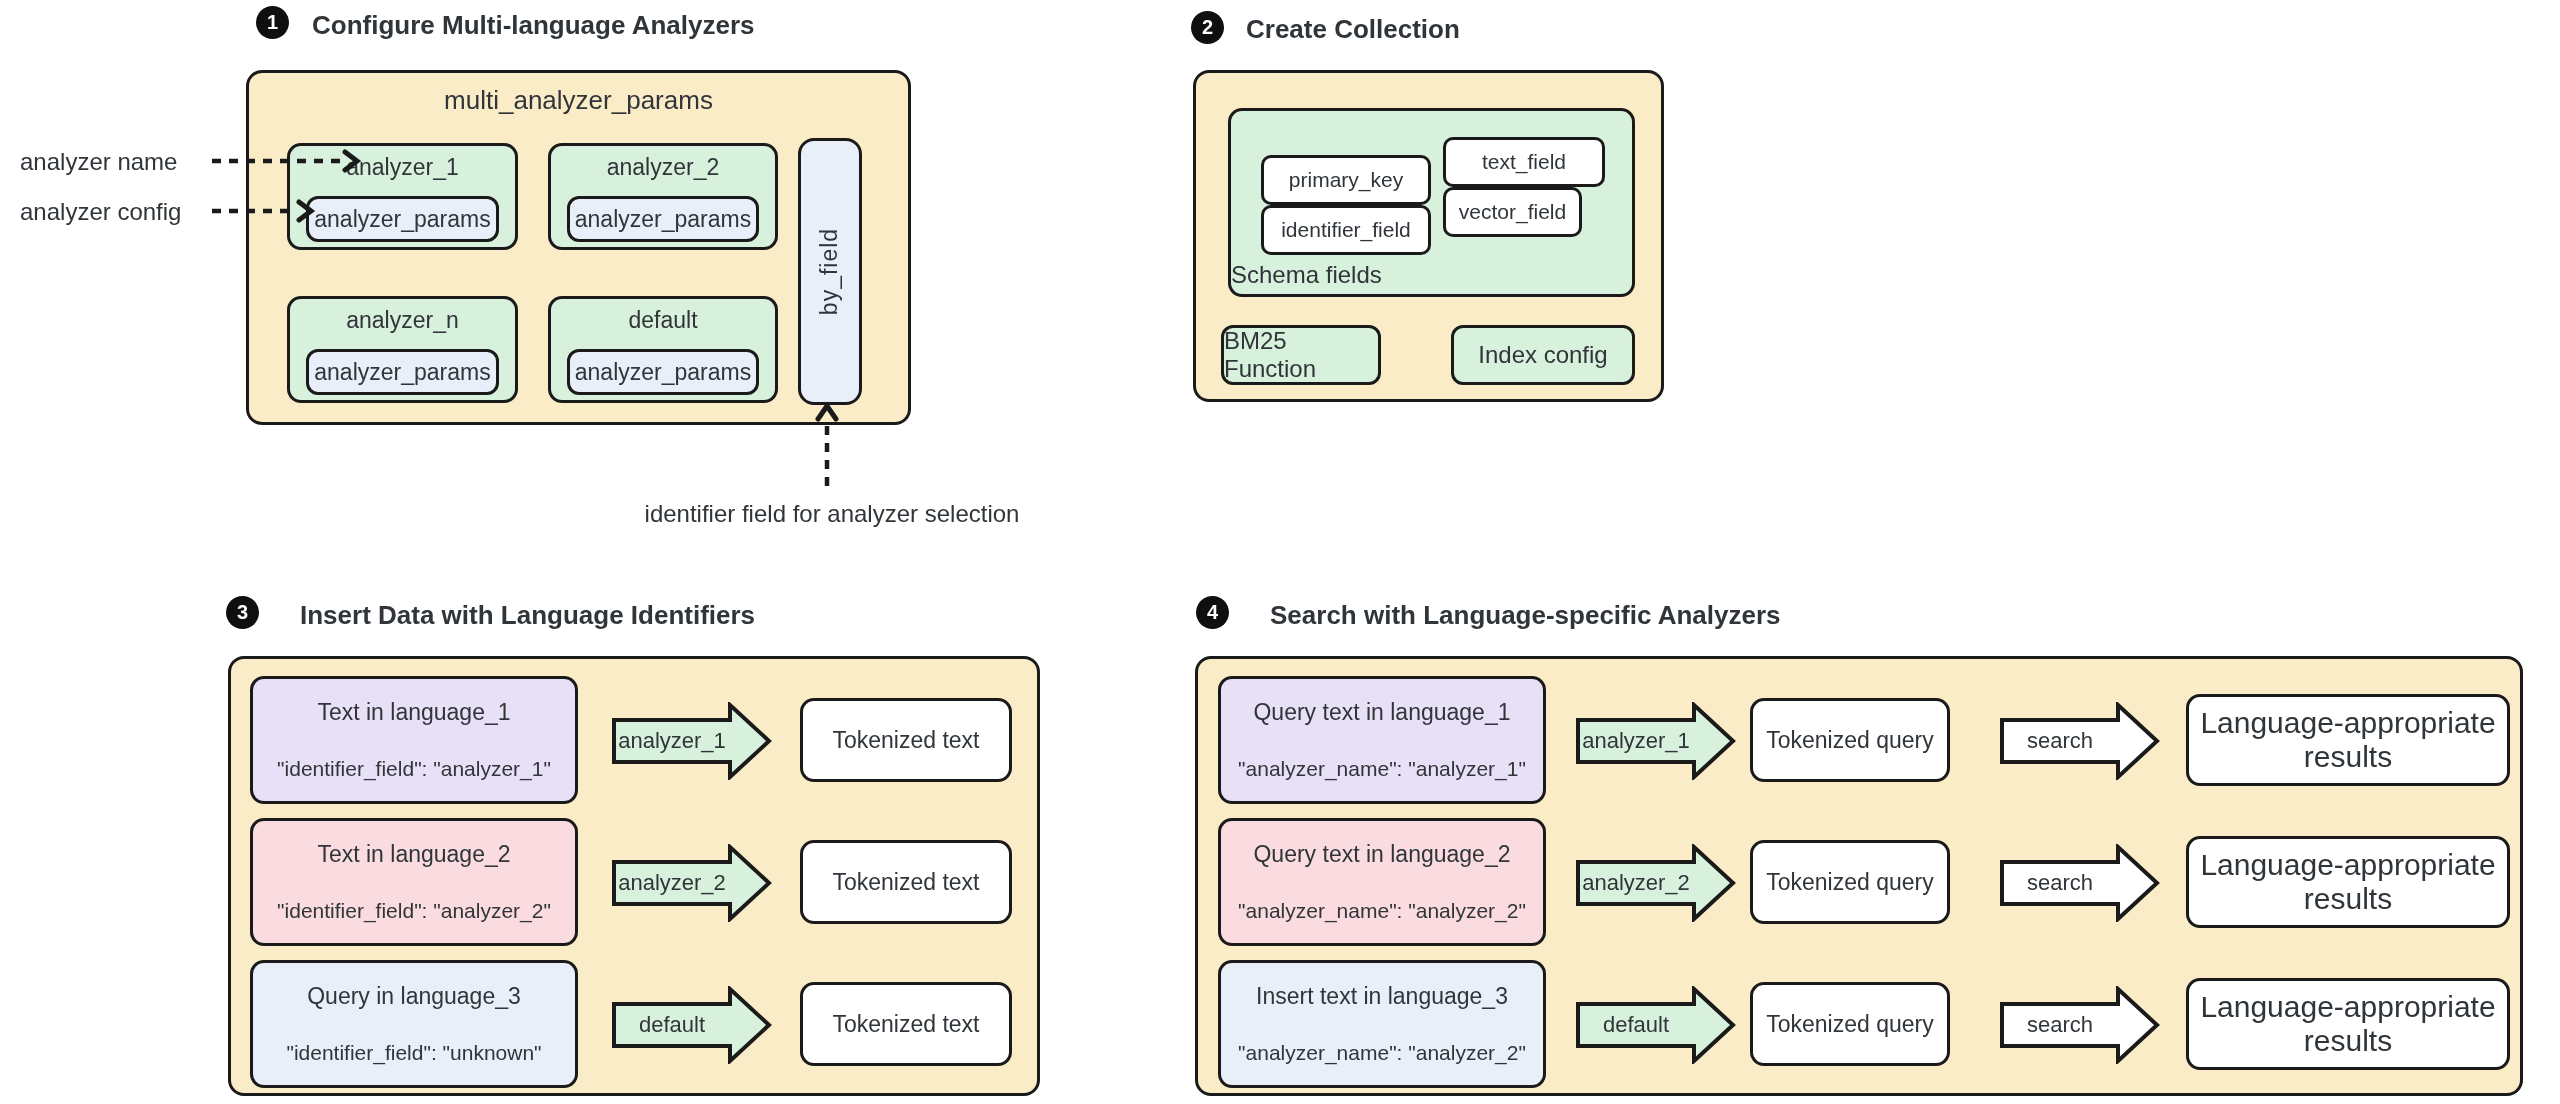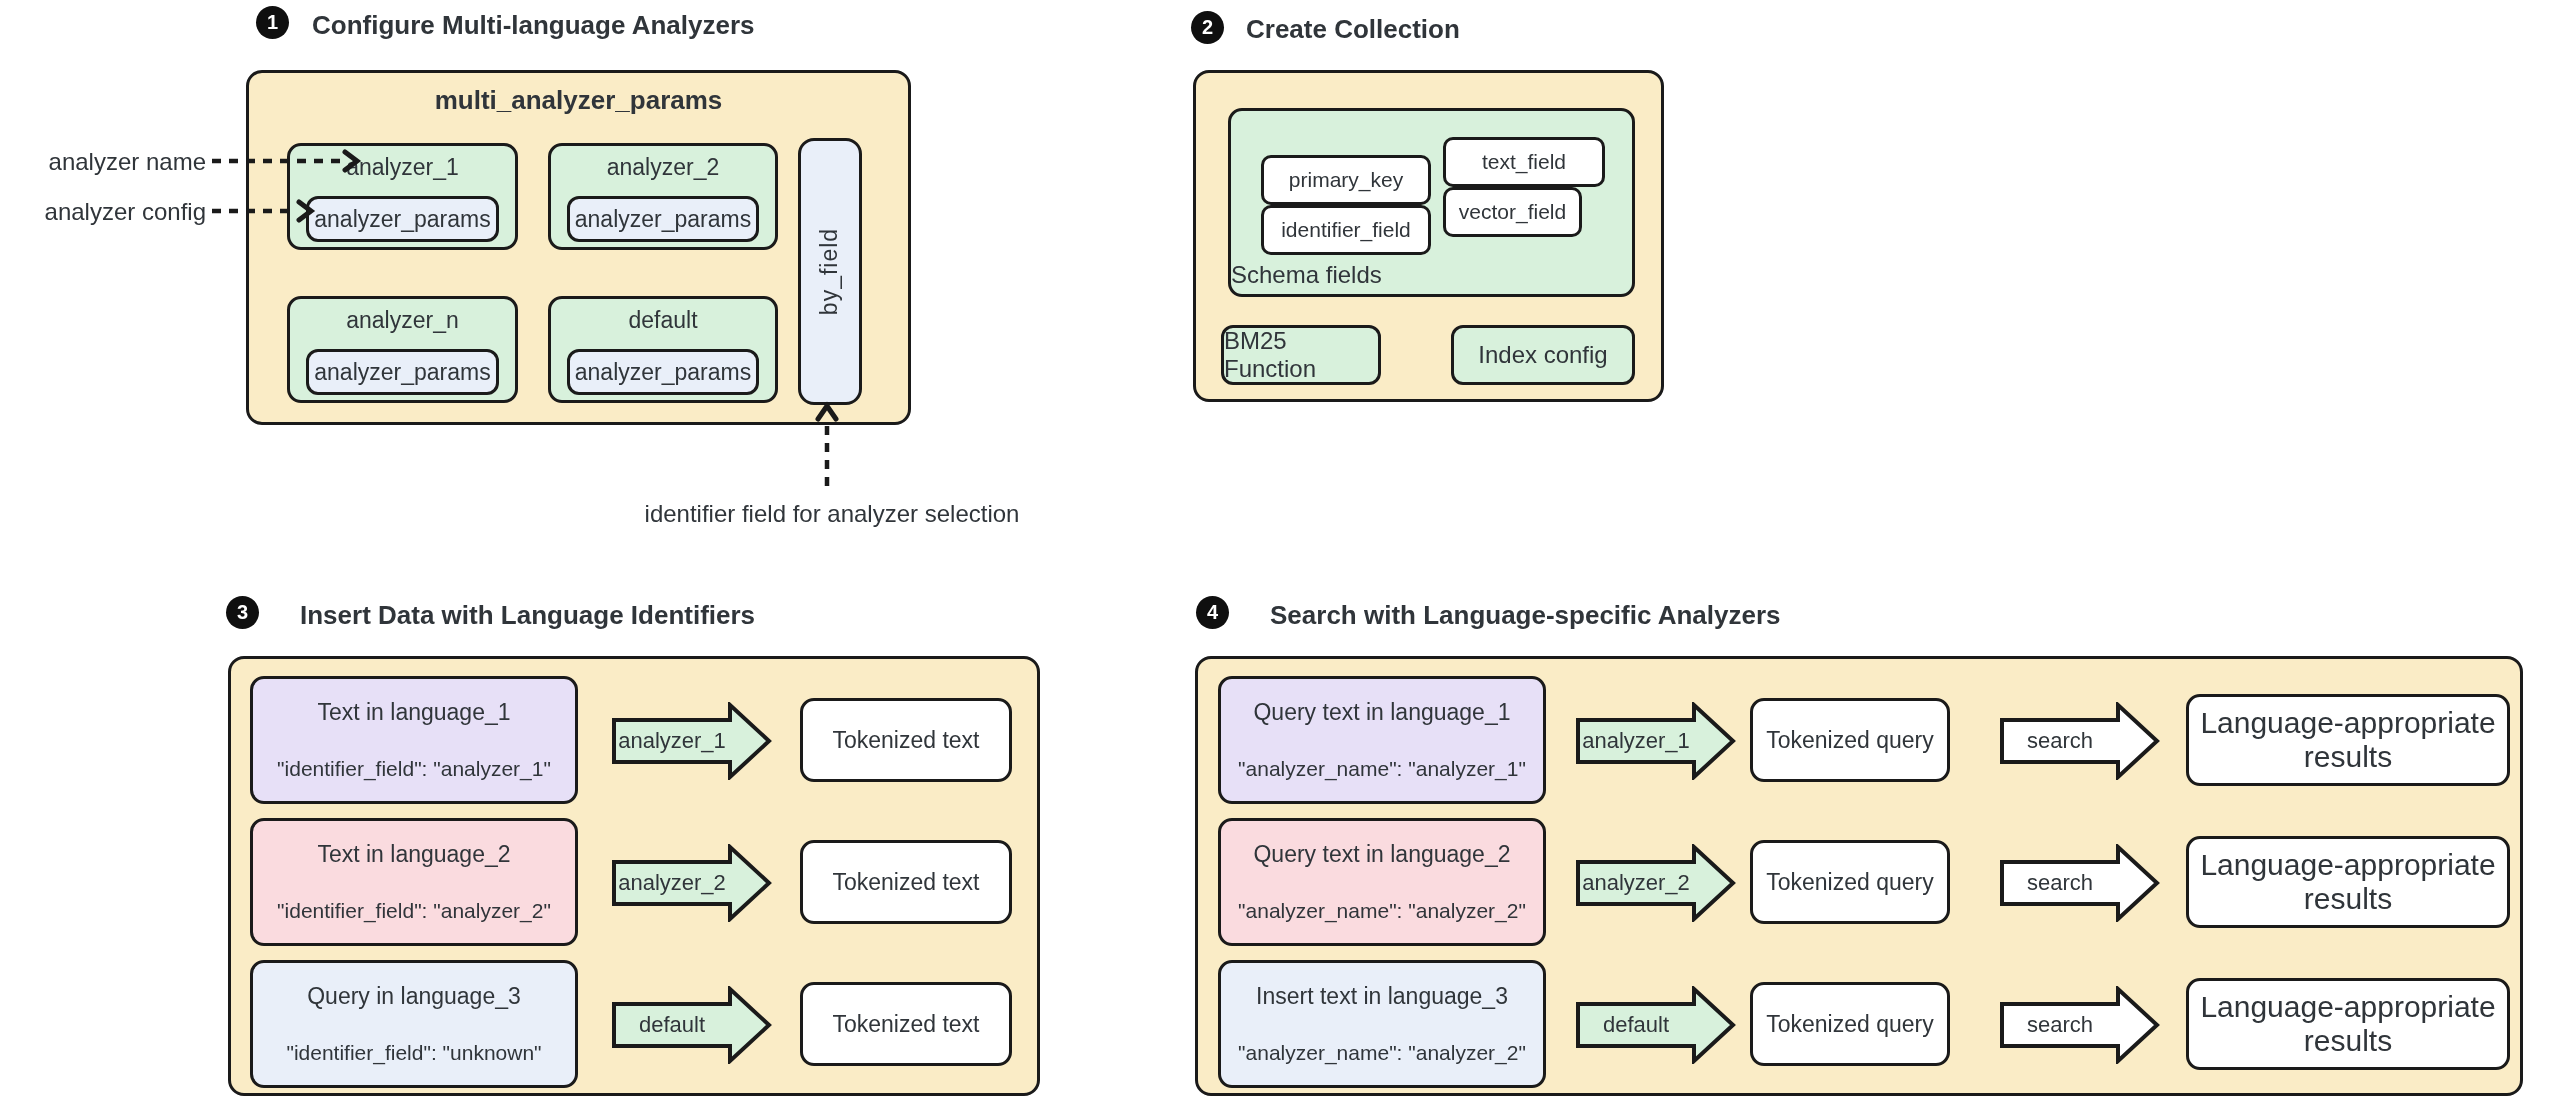--- a/index.html
+++ b/index.html
@@ -29,32 +29,32 @@
              border:3px solid var(--border);border-radius:14px}
   .blue-box{position:absolute;background:var(--blue-bg);
             border:3px solid var(--border);border-radius:12px}
   .purple-fill{background:var(--purple-bg)}
   .pink-fill{background:var(--pink-bg)}
   .blue-fill{background:var(--blue-bg)}
 
   .center-flex{display:flex;align-items:center;justify-content:center;text-align:center}
 
   .container-title{position:absolute;left:0;right:0;top:12px;text-align:center;
-                   font-size:26px;font-weight:bold}
+                   font-size:26px;font-weight:normal}
 
   .analyzer-cell .cell-label{position:absolute;left:0;right:0;top:8px;
                              text-align:center;font-size:23px}
   .params-box{position:absolute;left:16px;right:16px;top:50px;height:46px;
               background:var(--blue-bg);border:3px solid var(--border);
               border-radius:12px;display:flex;align-items:center;justify-content:center;
               font-size:23px}
 
   .vertical-label{transform:rotate(-90deg);white-space:nowrap;font-size:23px;letter-spacing:1px}
 
-  .side-label{position:absolute;font-size:24px;text-align:right;white-space:nowrap}
+  .side-label{position:absolute;font-size:24px;text-align:left;white-space:nowrap}
   .caption{position:absolute;font-size:24px;text-align:center;white-space:nowrap}
 
   .field-box{position:absolute;height:50px;background:var(--white-bg);
              border:3px solid var(--border);border-radius:10px;
              display:flex;align-items:center;justify-content:center;font-size:21px}
   .schema-label{position:absolute;left:0;right:0;top:150px;text-align:left;font-size:24px}
   .extra-box{position:absolute;height:60px;background:var(--green-bg);
              border:3px solid var(--border);border-radius:12px;
              display:flex;align-items:center;justify-content:center;font-size:24px}
 

